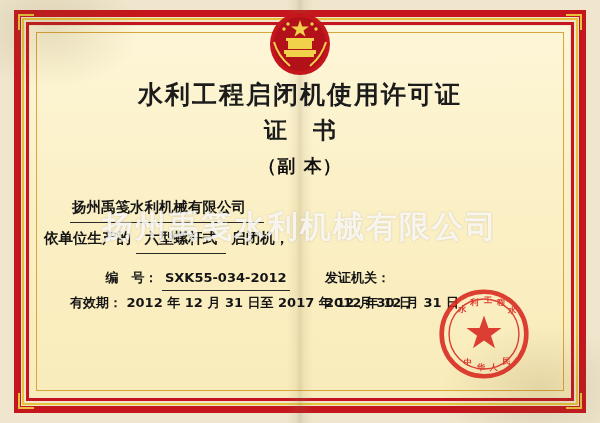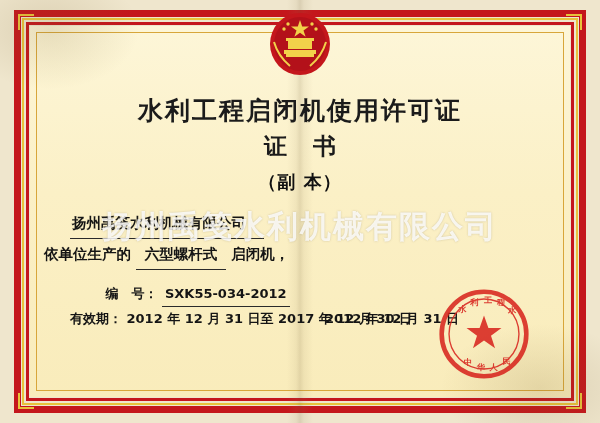--- a/index.html
+++ b/index.html
@@ -120,21 +120,21 @@
     z-index: 5;
     text-align: center;
     color: #111;
   }
   .main-title {
     font-family: Liberation Serif, serif;
     font-size: 25px;
     font-weight: bold;
     letter-spacing: 2px;
     color: #1b1b1b;
-    margin-top: 20px;
+    margin-top: 4px;
   }
   .sub-title {
     font-size: 23px;
     font-weight: bold;
     letter-spacing: 26px;
     margin-top: 4px;
     padding-left: 26px;
     color: #1b1b1b;
   }
   .copy-label {
@@ -267,20 +267,23 @@
         <span class="ul u-wide">六型螺杆式</span>
         <span>启闭机，</span>
       </div>
     </div>
 
     <div class="footer">
       <div class="footer-row">
         <div class="footer-left">
           <span>编　号：</span>
           <span class="val-ul" style="min-width:120px;">SXK55-034-2012</span>
+        </div>
+        <div class="footer-right">
+          <span>发证机关：</span>
         </div>
       </div>
       <div class="footer-row">
         <div class="footer-left">
           <span>有效期：</span>
           <span>2012 年 12 月 31 日至 2017 年 12 月 30 日</span>
         </div>
         <div class="footer-right">
           <span>2012 年 12 月 31 日</span>
         </div>

